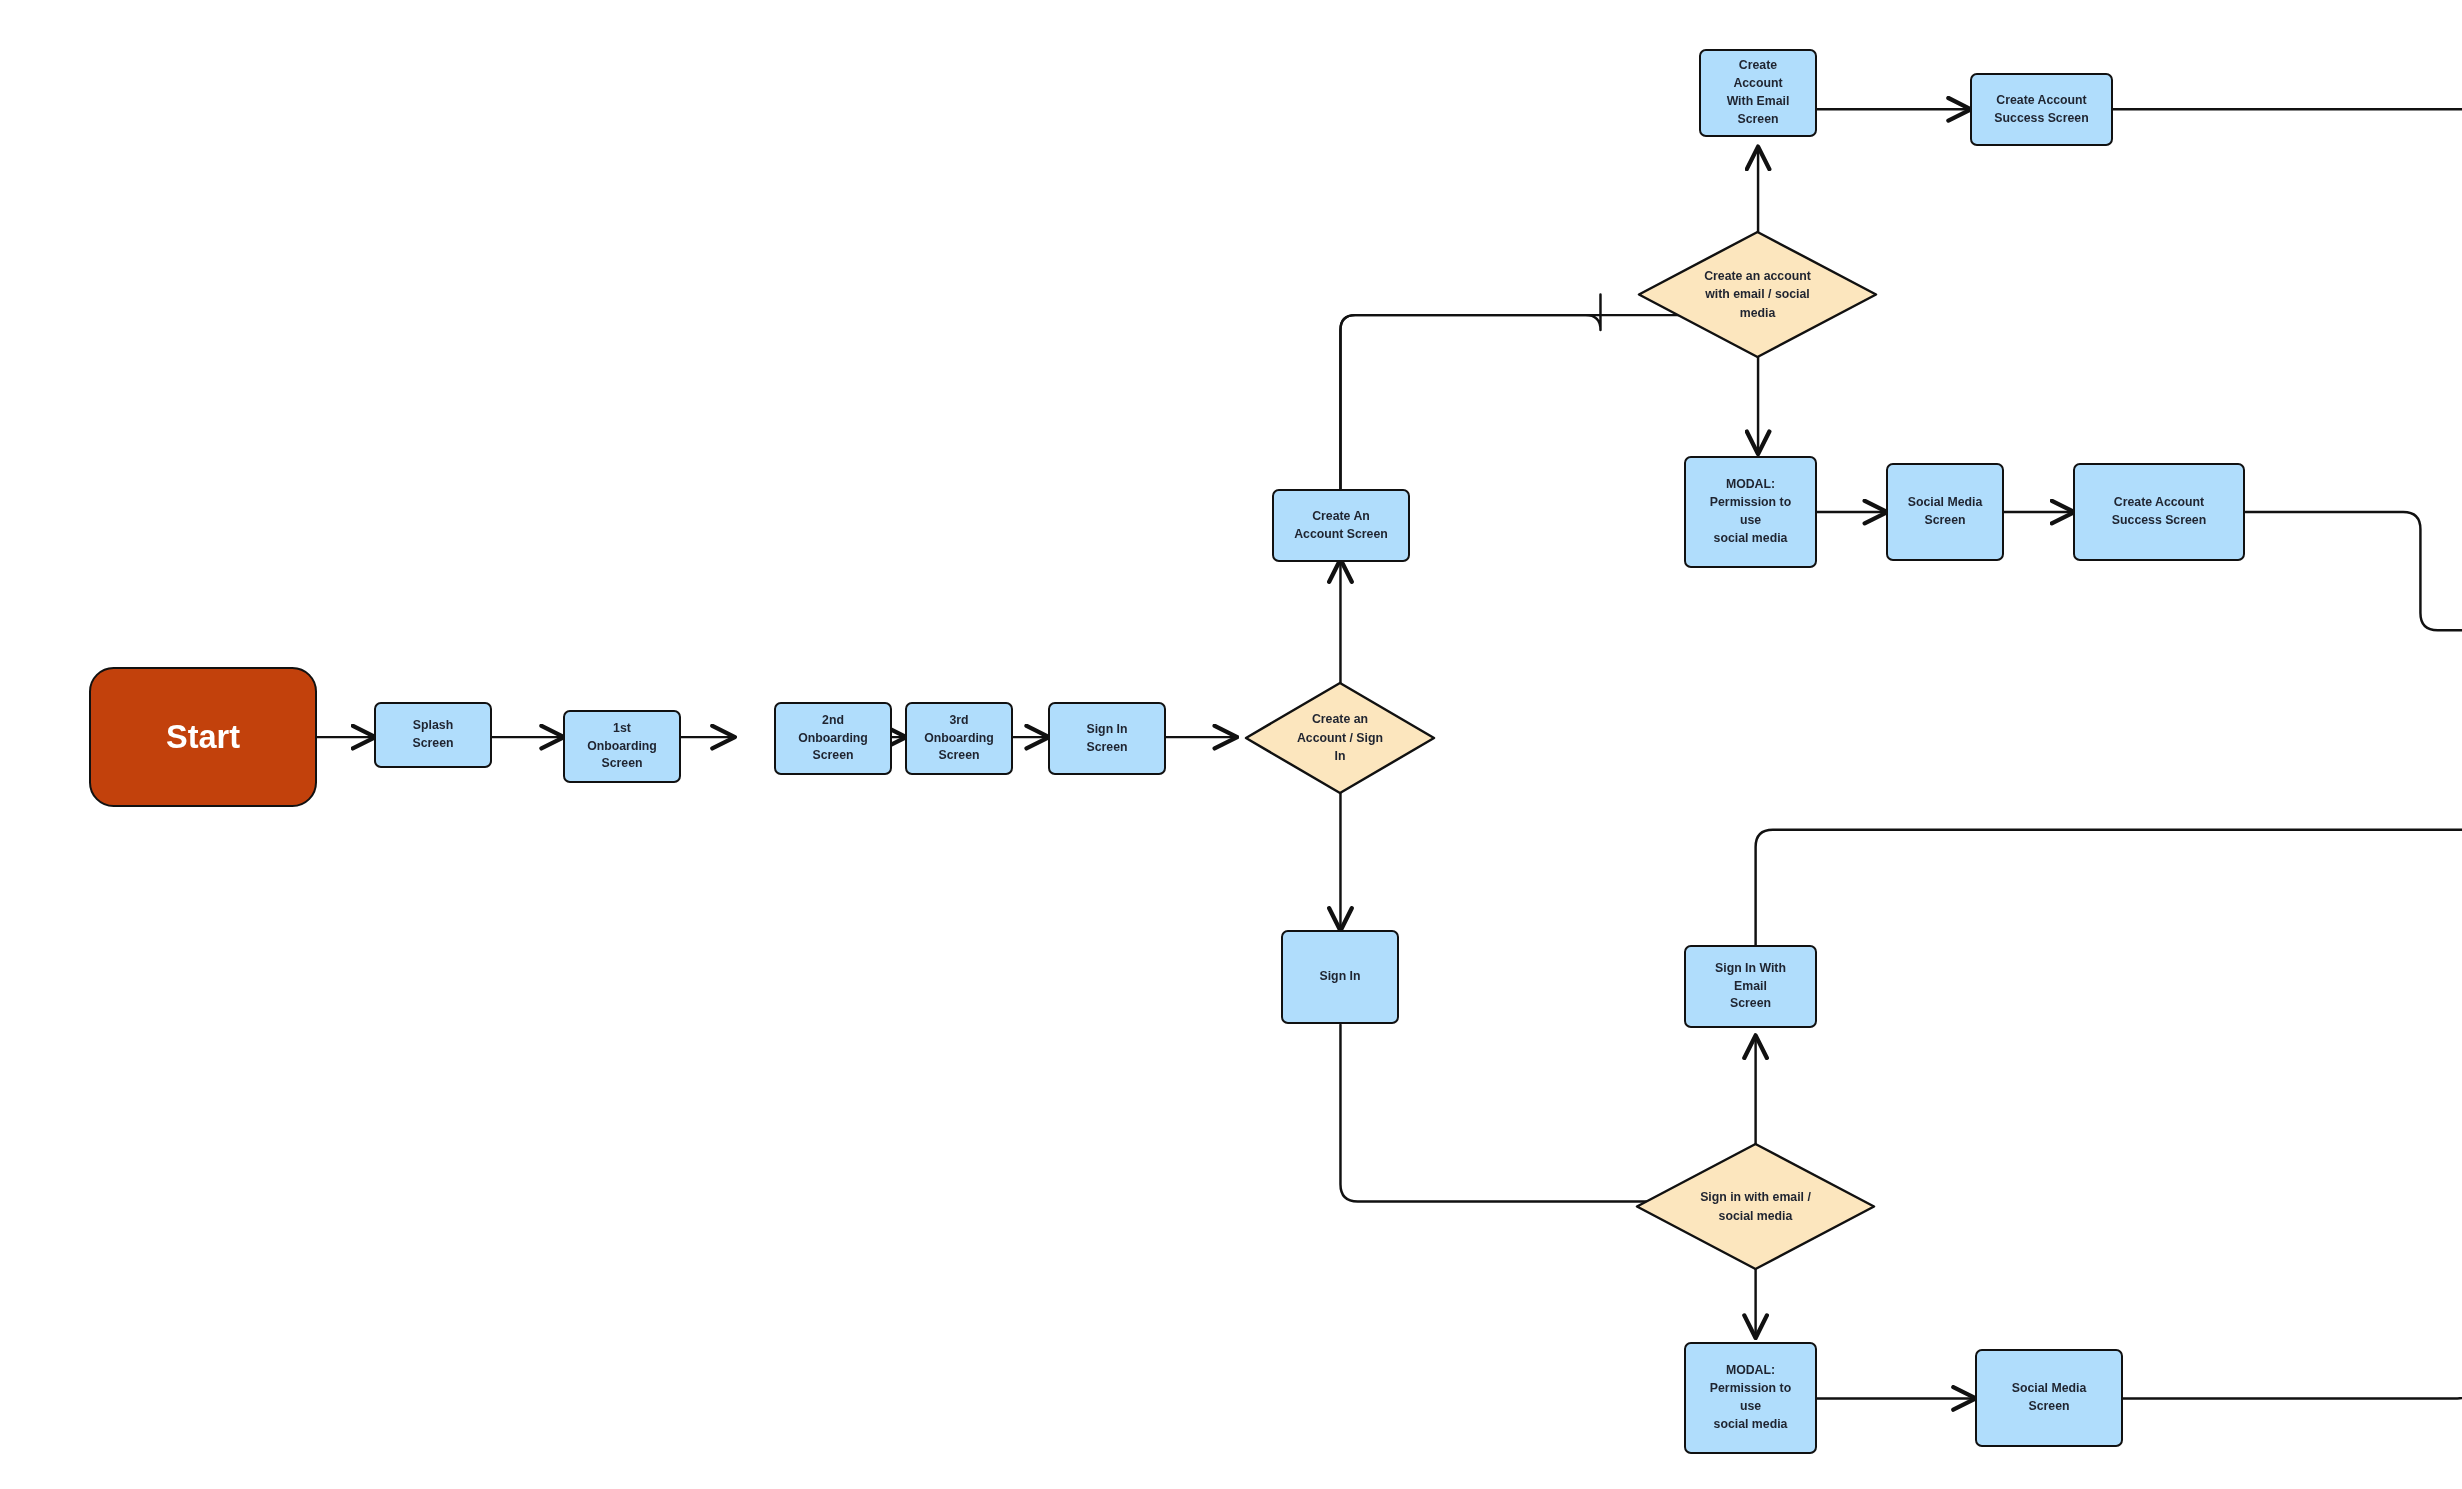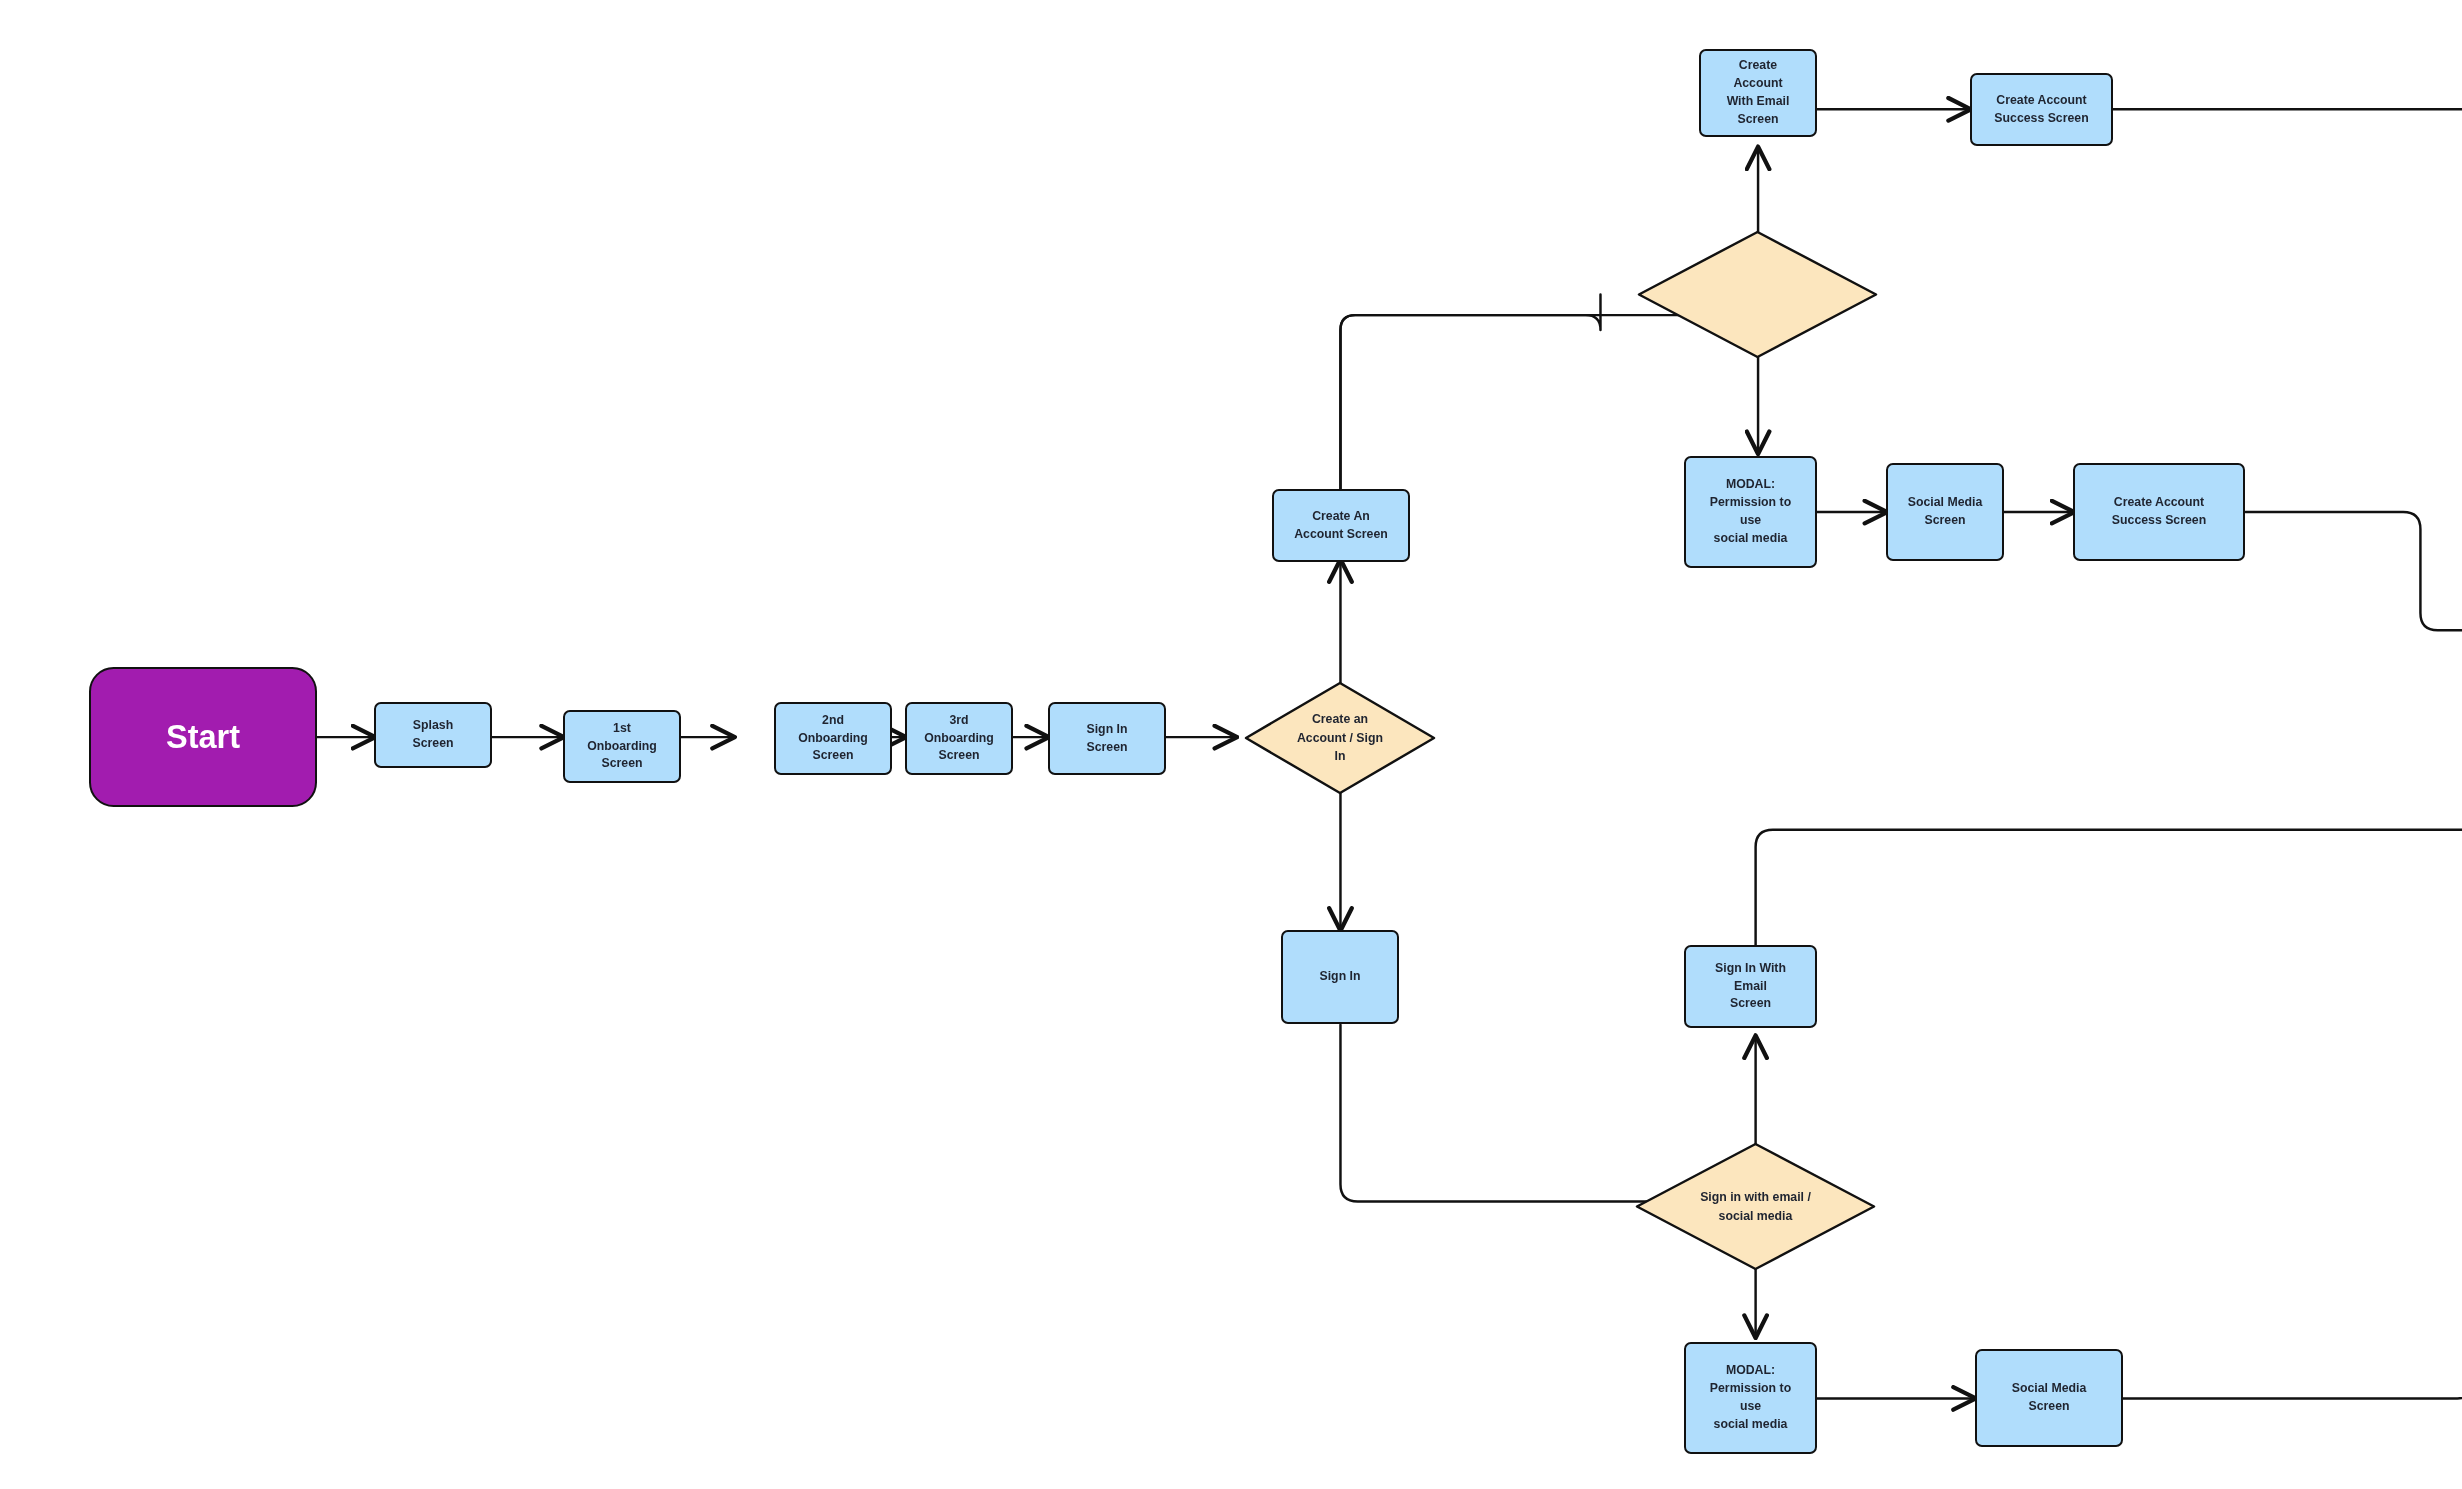--- a/index.html
+++ b/index.html
@@ -63,21 +63,21 @@
     align-items: center;
     justify-content: center;
     text-align: center;
     color: #1f2430;
     font-weight: bold;
     line-height: 1.5;
     z-index: 2;
   }
   
   .start {
-    background: #a21caf;
+    background: #c2410c;
     border: 2.5px solid #111111;
     border-radius: 24.6px;
     color: #ffffff;
     font-weight: bold;
   }
 </style>
 </head>
 <body>
 
 <div id="canvas">
@@ -201,20 +201,21 @@
   </div>
 
   <div class="node box" style="left:1281px; top:930px; width:118px; height:94px; font-size:12.3px;">
     <span>Sign In</span>
   </div>
 
   <div class="diamond-wrap" style="left:1637px; top:230px; width:241px; height:129px;">
     <svg class="diamond-shape" viewBox="0 0 490 262" preserveAspectRatio="none">
       <polygon points="245,4 486,131 245,258 4,131" fill="#FCE6BE" stroke="#111111" stroke-width="5" stroke-linejoin="round"></polygon>
     </svg>
+    <div class="diamond-label" style="font-size:12.3px;">Create an account<br>with email / social<br>media</div>
   </div>
 
   <div class="node box" style="left:1699px; top:49px; width:118px; height:88px; font-size:12.3px;">
     <span>Create Account<br>With Email<br>Screen</span>
   </div>
 
   <div class="node box" style="left:1970px; top:73px; width:143px; height:73px; font-size:12.3px;">
     <span>Create Account<br>Success Screen</span>
   </div>
 

